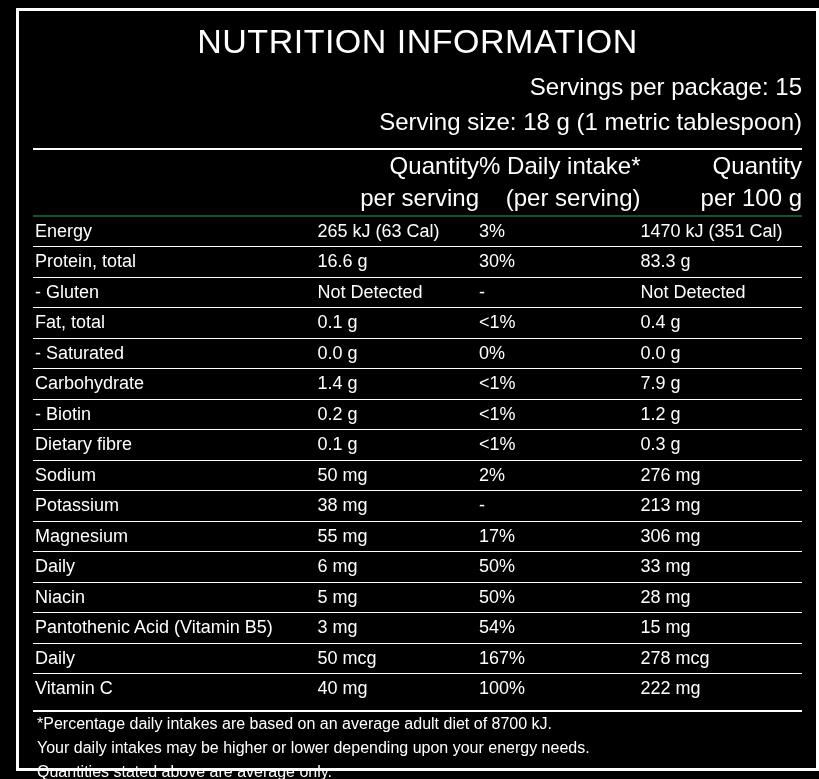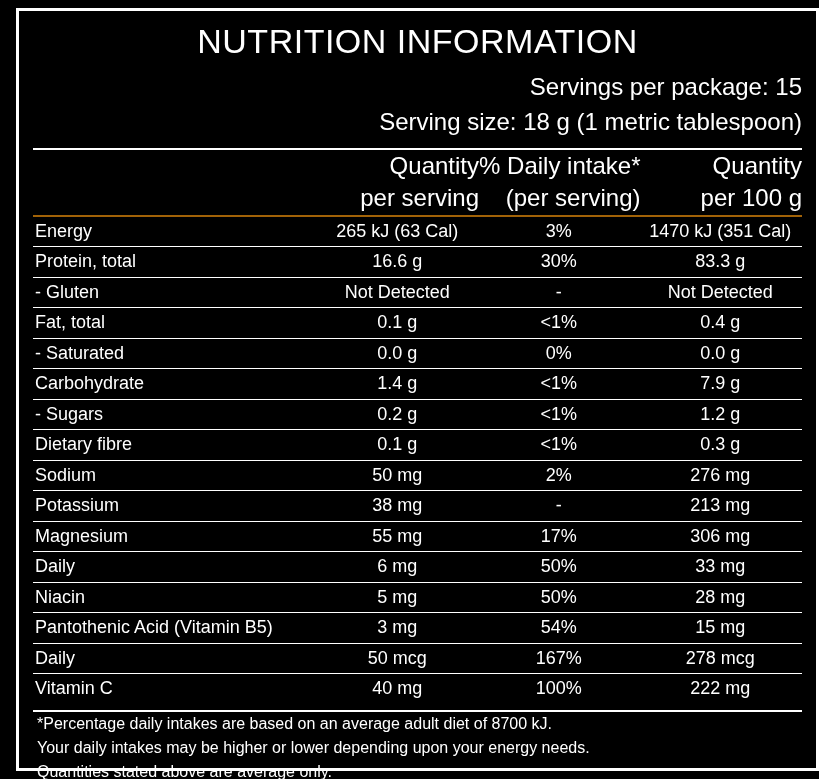--- a/index.html
+++ b/index.html
@@ -65,23 +65,23 @@
   .col-serv  { width: 21%; }
   .col-daily { width: 21%; }
   .col-100   { width: 21%; }
 
   tr.row td {
     border-top: 1px solid #ffffff;
     padding: 3px 0 4px 0;
     line-height: 1.25;
   }
   tr.row td.name { text-align: left; padding-left: 2px; }
-  tr.row td.val  { text-align: center; padding-right: 2px; }
+  tr.row td.val  { text-align: left; padding-right: 2px; }
   tr.headrow td {
-    border-top: 2px solid #a16207;
+    border-top: 2px solid #14532d;
   }
   .footnotes {
     font-size: 16px;
     line-height: 1.5;
     padding-left: 4px;
   }
   .topline {
     border-top: 2px solid #ffffff;
     margin-top: 6px;
   }
@@ -162,21 +162,21 @@
       </tr>
 
       <tr class="row">
         <td class="name">Carbohydrate</td>
         <td class="val">1.4 g</td>
         <td class="val">&lt;1%</td>
         <td class="val">7.9 g</td>
       </tr>
 
       <tr class="row">
-        <td class="name">- Sugars</td>
+        <td class="name">- Biotin</td>
         <td class="val">0.2 g</td>
         <td class="val">&lt;1%</td>
         <td class="val">1.2 g</td>
       </tr>
 
       <tr class="row">
         <td class="name">Dietary fibre</td>
         <td class="val">0.1 g</td>
         <td class="val">&lt;1%</td>
         <td class="val">0.3 g</td>

